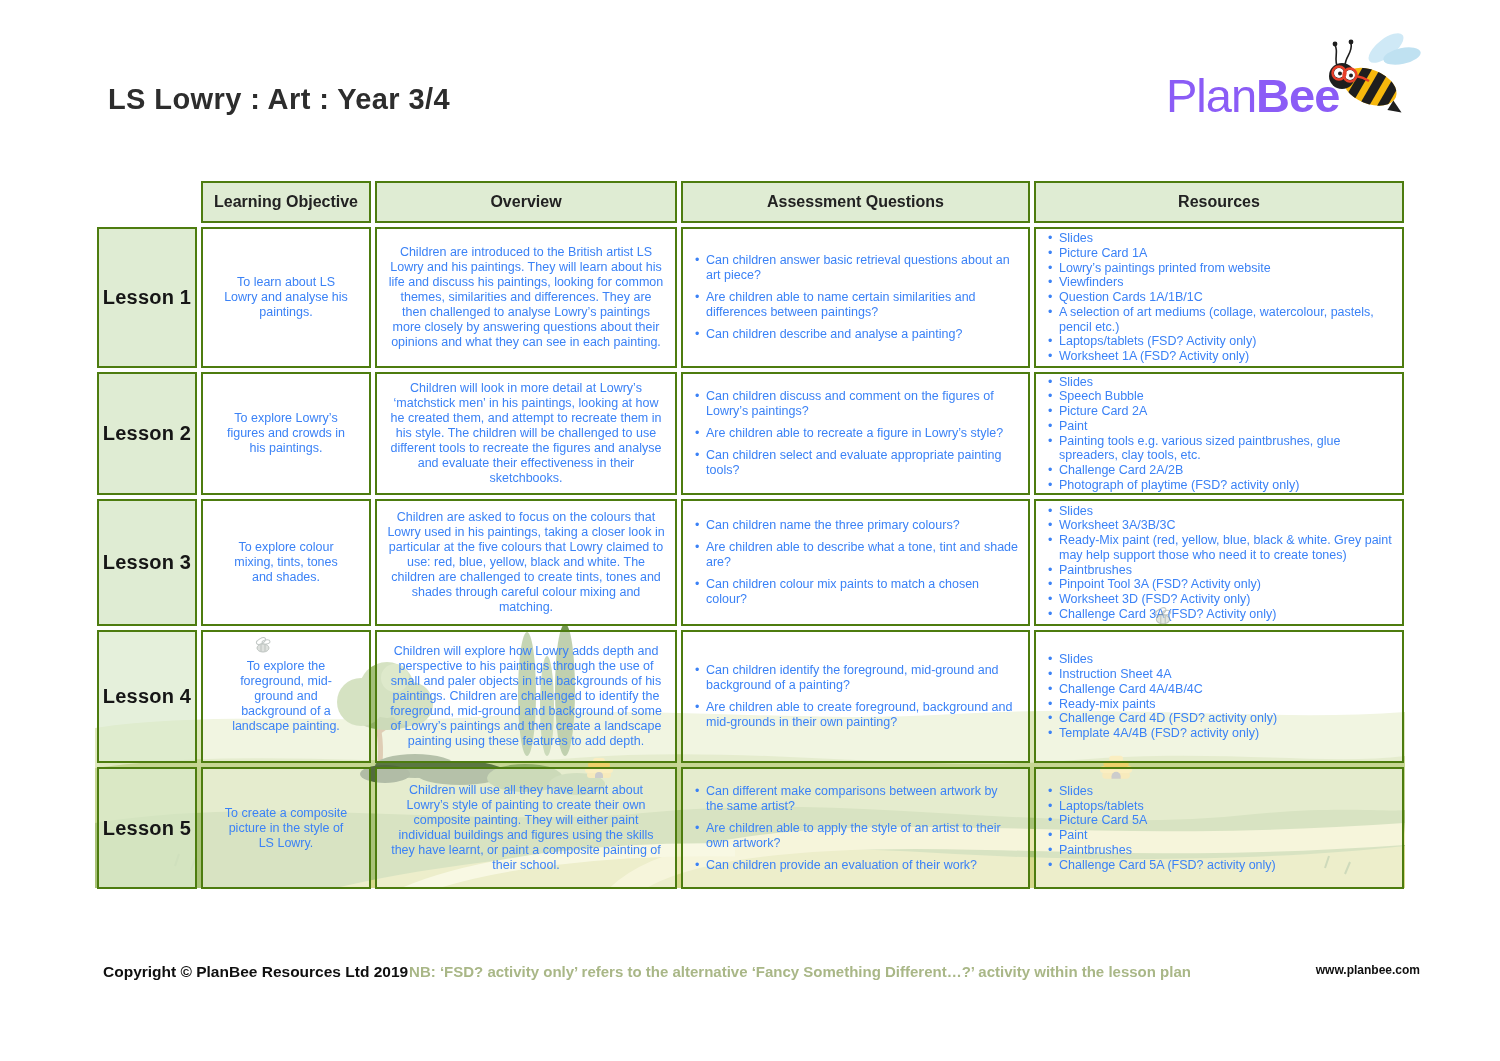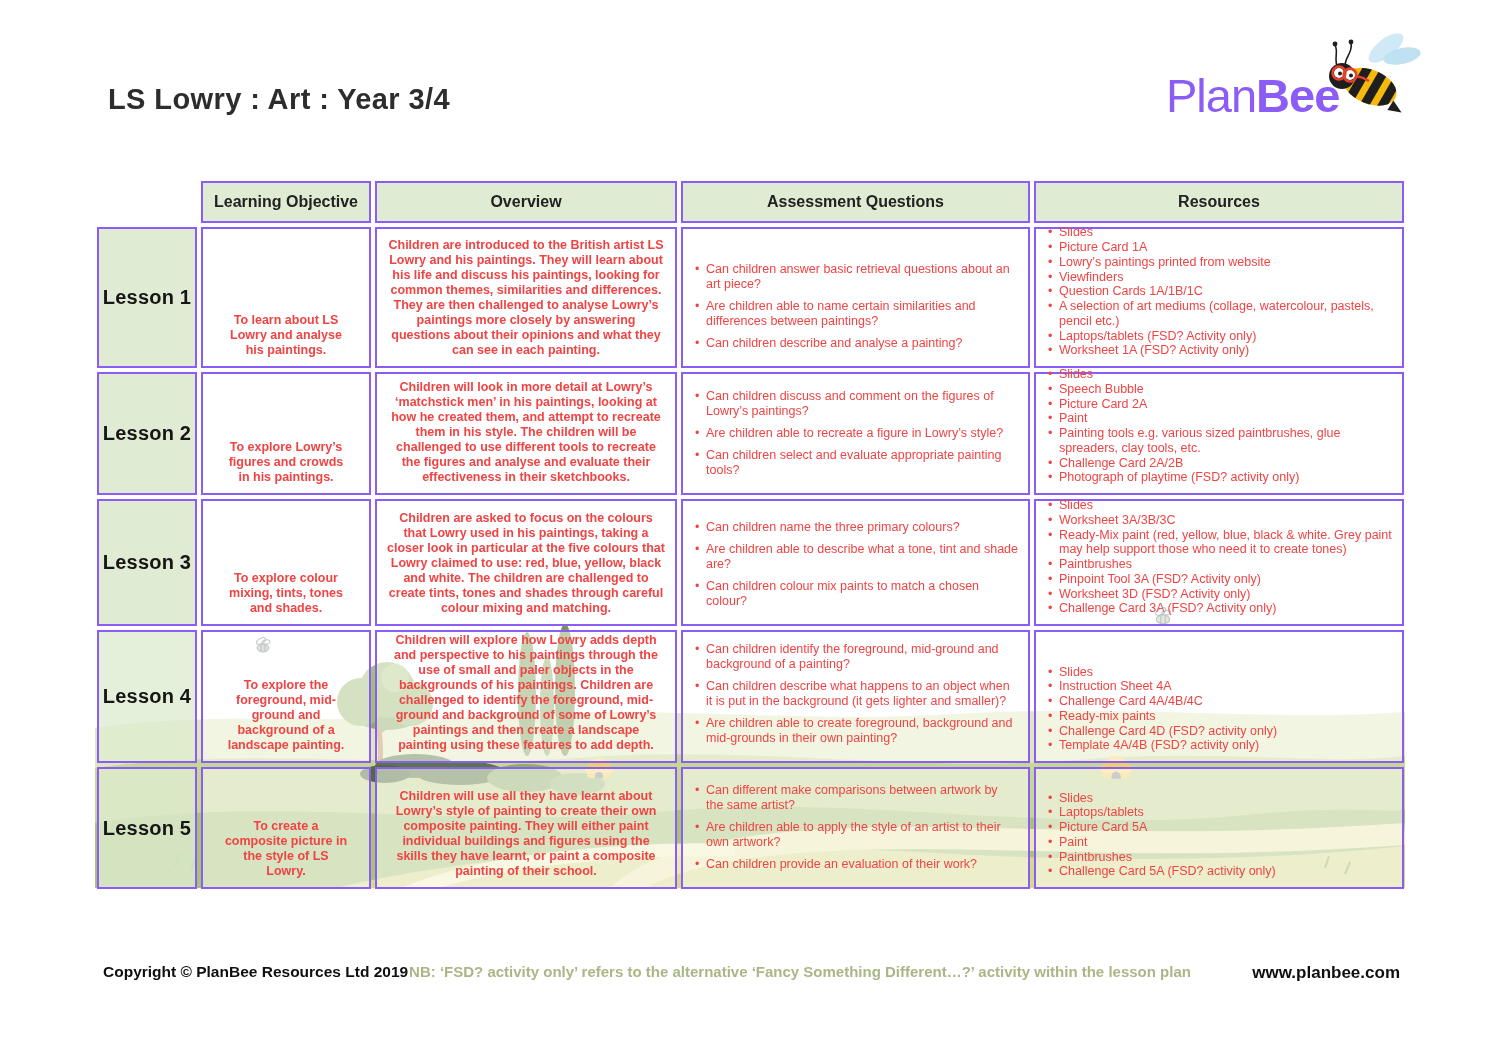--- a/index.html
+++ b/index.html
@@ -23,52 +23,52 @@
   .mini-bee-1{left:252px;top:636px;}
   .mini-bee-2{left:1150px;top:606px;}
   
   .grid{
     position:absolute;left:97px;top:181px;z-index:1;
     display:grid;
     grid-template-columns:100px 170px 302px 349px 370px;
     grid-template-rows:42px 141px 123px 127px 133px 122px;
     gap:4px;
   }
-  .cell{border:2px solid #8b5cf6;box-sizing:border-box;}
+  .cell{border:2px solid #4d7c0f;box-sizing:border-box;}
   .corner{border:none;background:transparent;}
   .header-cell{
     background:#dfecd3;display:flex;align-items:center;justify-content:center;
     font-weight:bold;font-size:16px;color:#222;
   }
   .label-cell{
     background:#dfecd3;display:flex;align-items:center;justify-content:center;
     font-weight:bold;font-size:20px;color:#161616;letter-spacing:.2px;
   }
   .label-cell.translucent{background:rgba(222,236,210,.80);}
   .body-cell{
-    background:#ffffff;color:#ef4444;font-size:12.5px;line-height:1.2;
-    display:flex;flex-direction:column;justify-content:flex-end;
+    background:#ffffff;color:#3b82f6;font-size:12.5px;line-height:1.2;
+    display:flex;flex-direction:column;justify-content:center;
     padding:8px 10px;
   }
   .body-cell.translucent{background:rgba(255,255,255,.55);}
   .center-text{text-align:center;}
-  .body-cell p{margin:0;font-weight:bold;}
+  .body-cell p{margin:0;}
   .objective-cell{padding:8px 20px;}
   ul.blist{list-style:none;margin:0;padding:0;}
   ul.blist li{position:relative;padding-left:13px;}
   ul.blist li::before{content:"\2022";position:absolute;left:2px;}
   ul.questions li{margin:7px 0;}
   ul.resources li{line-height:1.18;}
   
   .footer-copyright{position:absolute;left:103px;top:963px;font-weight:bold;font-size:15.5px;color:#0f0f0f;}
   .footer-note{
     position:absolute;left:350px;width:900px;top:963px;text-align:center;
     font-weight:bold;font-size:15px;color:#a9b787;
   }
-  .footer-site{position:absolute;right:100px;top:963px;font-weight:bold;font-size:17px;color:#0f0f0f;}
+  .footer-site{position:absolute;right:80px;top:963px;font-weight:bold;font-size:12px;color:#0f0f0f;}
 </style>
 </head>
 <body>
 
 <h1 class="page-title">LS Lowry : Art : Year 3/4</h1>
 
 <div class="logo">
   <div class="logo-text"><span class="logo-plan">Plan</span><span class="logo-bee">Bee</span></div>
   <svg class="logo-bee-svg" width="110" height="92" viewBox="0 0 110 92">
     <ellipse cx="74" cy="20" rx="21" ry="9" fill="#cfe9f6" transform="rotate(-38 74 20)"></ellipse>
@@ -246,21 +246,20 @@
     <div class="cell label-cell translucent">Lesson 4</div>
     <div class="cell body-cell objective-cell center-text translucent">
       <p>To explore the foreground, mid-ground and background of a landscape painting.</p>
     </div>
     <div class="cell body-cell center-text translucent">
       <p>Children will explore how Lowry adds depth and perspective to his paintings through the use of small and paler objects in the backgrounds of his paintings. Children are challenged to identify the foreground, mid-ground and background of some of Lowry’s paintings and then create a landscape painting using these features to add depth.</p>
     </div>
     <div class="cell body-cell translucent">
       <ul class="blist questions">
         <li>Can children identify the foreground, mid-ground and background of a painting?</li>
-        <li>Can children describe what happens to an object when it is put in the background (it gets lighter and smaller)?</li>
         <li>Are children able to create foreground, background and mid-grounds in their own painting?</li>
       </ul>
     </div>
     <div class="cell body-cell translucent">
       <ul class="blist resources">
         <li>Slides</li>
         <li>Instruction Sheet 4A</li>
         <li>Challenge Card 4A/4B/4C</li>
         <li>Ready-mix paints</li>
         <li>Challenge Card 4D (FSD? activity only)</li>

